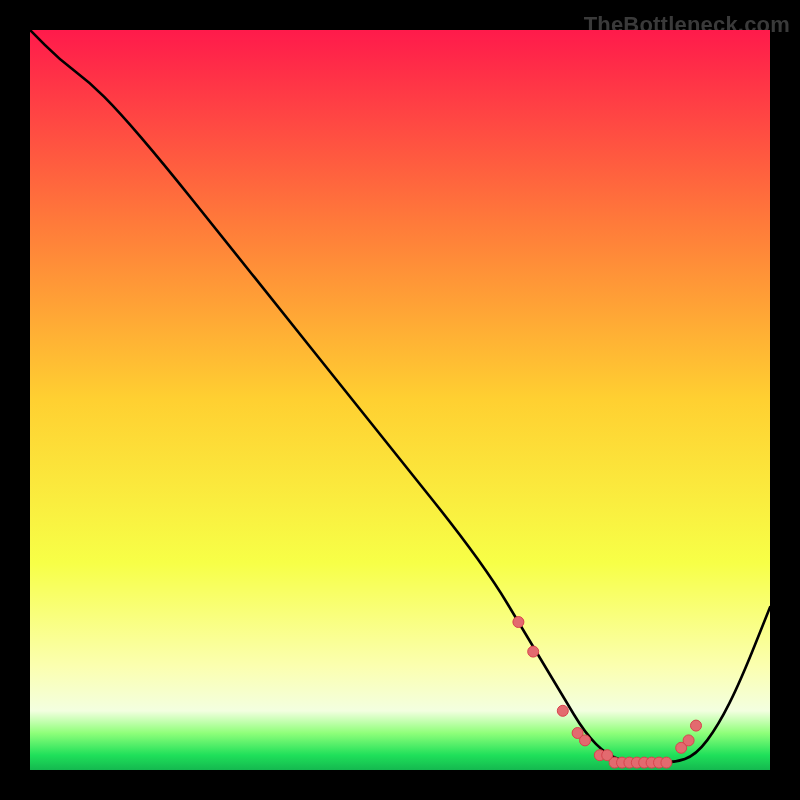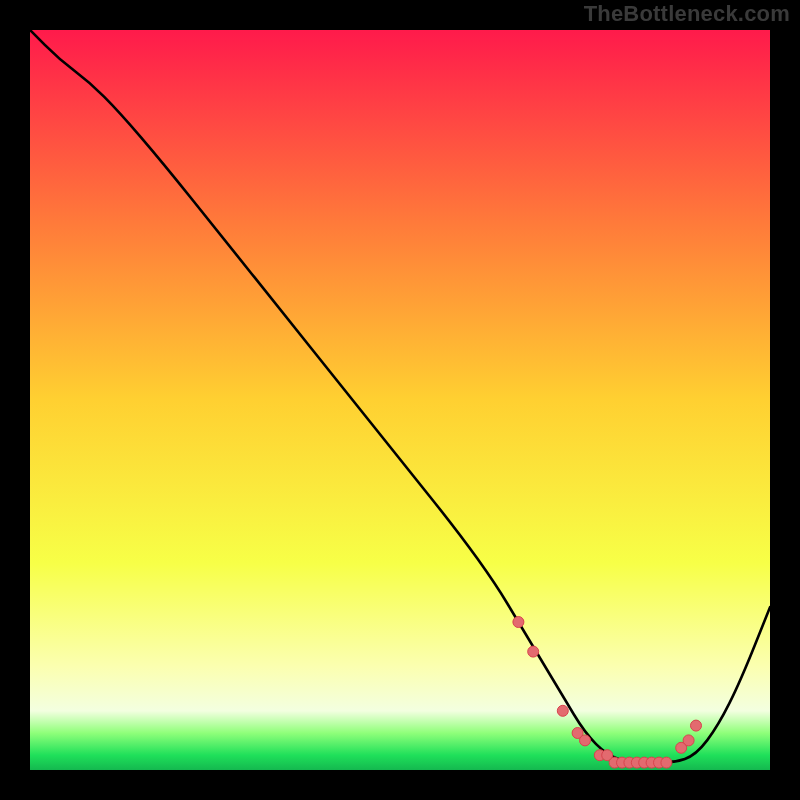--- a/index.html
+++ b/index.html
@@ -12,21 +12,21 @@
     font-family: Arial, Helvetica, sans-serif;
   }
   .frame {
     position: relative;
     width: 800px;
     height: 800px;
     background: #000;
   }
   .watermark {
     position: absolute;
-    top: 1px;
+    top: 12px;
     right: 10px;
     color: #3a3a3a;
     font-size: 22px;
     font-weight: 600;
     letter-spacing: 0.2px;
     user-select: none;
   }
   .plot-wrap {
     position: absolute;
     left: 30px;

